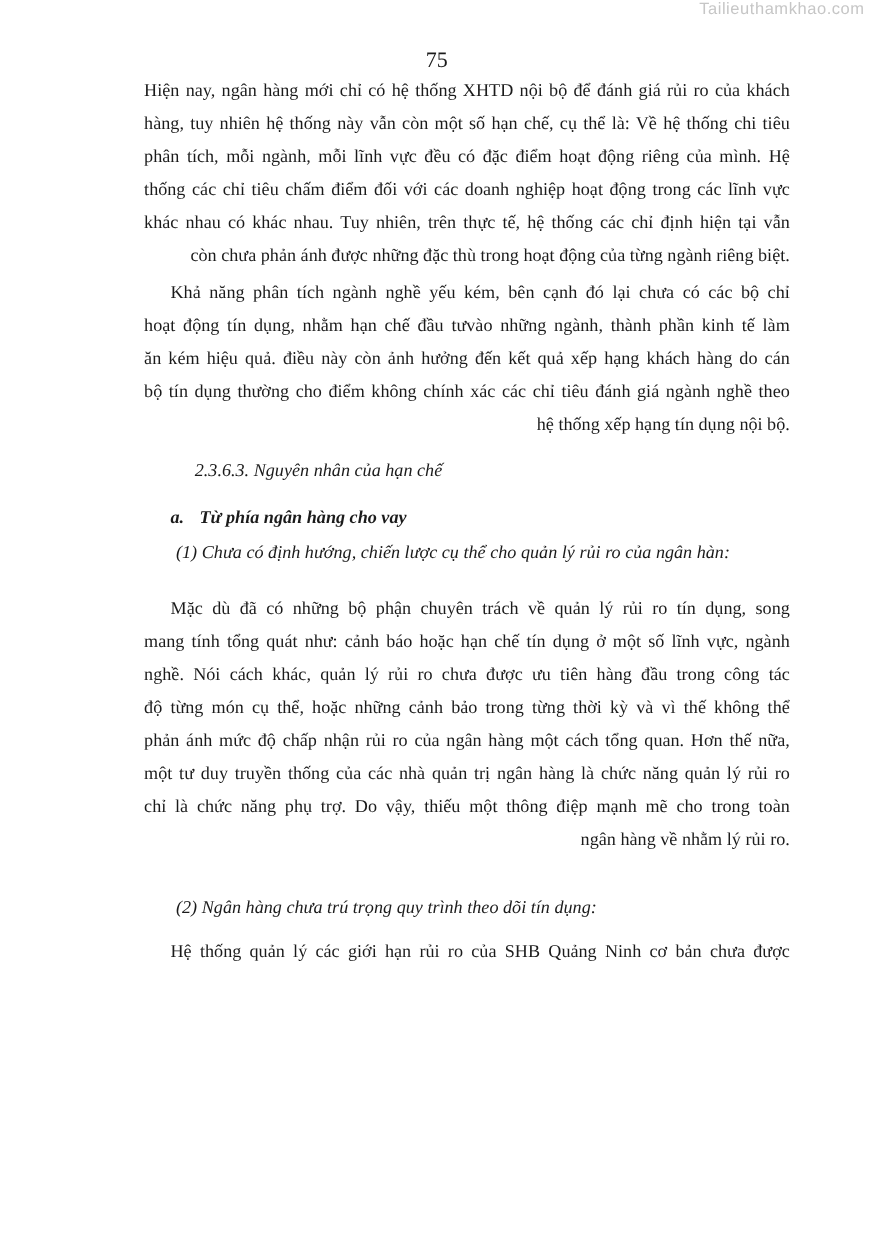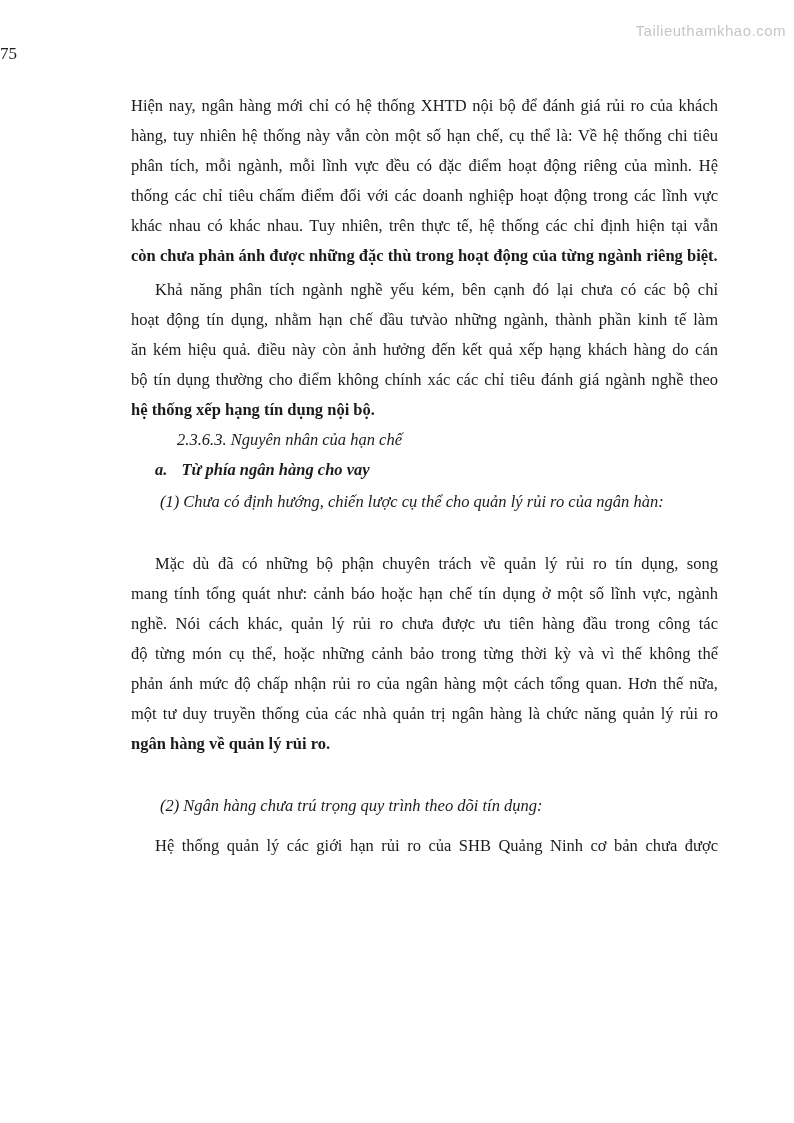--- a/index.html
+++ b/index.html
@@ -7,60 +7,61 @@
     width: 794px;
     height: 1123px;
     background: #ffffff;
     position: relative;
     overflow: hidden;
     font-family: "Liberation Serif", "DejaVu Serif", serif;
     color: #1b1b1b;
   }
   .watermark {
     position: absolute;
-    top: 22px;
+    top: 0;
     right: 8px;
     font-family: "Liberation Sans", "DejaVu Sans", sans-serif;
     font-size: 15px;
     color: #c6c6c6;
     letter-spacing: 0.5px;
   }
   .page-number {
     margin-top: 44px;
-    font-size: 17px;
+    text-align: center;
+    font-size: 20px;
   }
   .content {
     margin-left: 131px;
     margin-right: 76px;
     font-size: 16.5px;
     line-height: 30px;
   }
   .para { margin: 0; padding: 0; }
   .para .jline {
     display: block;
     text-align: justify;
     text-align-last: justify;
     white-space: normal;
   }
   .para .lastline {
     display: block;
-    text-align: left;
-    font-weight: bold;
+    text-align: right;
   }
   .indent-first .line-first { text-indent: 24px; }
-  .p1 { margin-top: 27px; }
+  .p1 { }
   .p2 { margin-top: 4px; }
-  .p3 { margin-top: 32px; }
+  .p3 { margin-top: 21px; }
   .p4 { margin-top: 10px; }
   .h-section {
+    margin-top: 12px;
     margin-left: 46px;
     font-style: italic;
   }
   .h-sub {
-    margin-top: 0;
+    margin-top: 12px;
     margin-left: 24px;
     font-style: italic;
     font-weight: bold;
   }
   .h-sub .marker { display: inline-block; }
   .h-sub .h-sub-text { display: inline-block; margin-left: 14px; }
   .h-item {
     margin-left: 29px;
     font-style: italic;
   }
@@ -101,21 +102,22 @@
 
   <div class="h-item h-item-1">(1) Chưa có định hướng, chiến lược cụ thể cho quản lý rủi ro của ngân hàn:</div>
 
   <p class="para p3 indent-first">
     <span class="jline line-first">Mặc dù đã có những bộ phận chuyên trách về quản lý rủi ro tín dụng, song</span>
     <span class="jline">mang tính tổng quát như: cảnh báo hoặc hạn chế tín dụng ở một số lĩnh vực, ngành</span>
     <span class="jline">nghề. Nói cách khác, quản lý rủi ro chưa được ưu tiên hàng đầu trong công tác</span>
     <span class="jline">độ từng món cụ thể, hoặc những cảnh bảo trong từng thời kỳ và vì thế không thể</span>
     <span class="jline">phản ánh mức độ chấp nhận rủi ro của ngân hàng một cách tổng quan. Hơn thế nữa,</span>
     <span class="jline">một tư duy truyền thống của các nhà quản trị ngân hàng là chức năng quản lý rủi ro</span>
-    <span class="lastline">ngân hàng về quản lý rủi ro.</span>
+    <span class="jline">chỉ là chức năng phụ trợ. Do vậy, thiếu một thông điệp mạnh mẽ cho trong toàn</span>
+    <span class="lastline">ngân hàng về nhằm lý rủi ro.</span>
   </p>
 
   <div class="h-item h-item-2">(2) Ngân hàng chưa trú trọng quy trình theo dõi tín dụng:</div>
 
   <p class="para p4 indent-first">
     <span class="jline line-first">Hệ thống quản lý các giới hạn rủi ro của SHB Quảng Ninh cơ bản chưa được</span>
   </p>
 
 </div>
 

